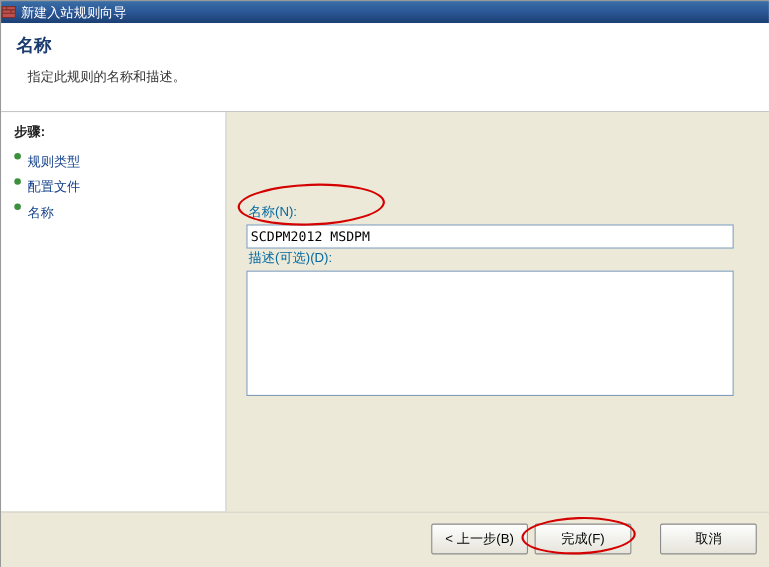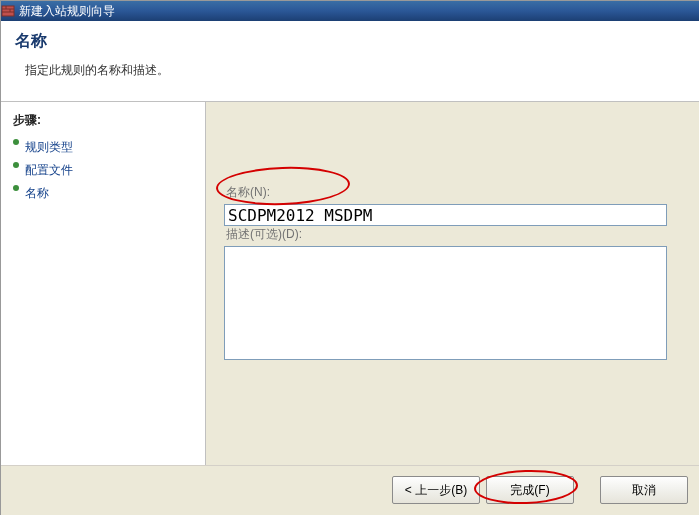--- a/index.html
+++ b/index.html
@@ -10,22 +10,22 @@
     .header-title{font-size:16px;font-weight:bold;color:#1a3b6e;margin:0 0 4px 0}
     .header-desc{font-size:12px;color:#333;margin:10px}
     .body{flex:1;display:flex;min-height:0}
     .sidebar{width:205px;background:#fff;padding:10px 12px 12px 12px;border-right:1px solid #c0c0c0;box-sizing:border-box}
     .steps-title{font-size:12px;font-weight:bold;color:#222;margin:0 0 10px 0}
     .step{display:flex;gap:6px;margin:6px 0;color:#15428b;cursor:default}
     .step-bullet{width:6px;height:6px;border-radius:50%;background:#3c8f3c;flex:0 0 auto}
     .step.current .step-label{font-weight:normal}
     .content{flex:1;background:#ece9d8;padding:12px 18px 8px 18px;display:flex;flex-direction:column;position:relative}
     .form-block{margin-top:70px}
-    .field-label{font-size:12px;color:#737373;margin:0 0 3px 2px}
-    .text-input{width:435px;height:18px;border:1px solid #7f9db9;background:#fff;font-family:"SimSun",monospace;font-size:16px;padding:1px 3px;box-sizing:content-box}
+    .field-label{font-size:12px;color:#0369a1;margin:0 0 3px 2px}
+    .text-input{width:435px;height:18px;border:1px solid #7f9db9;background:#fff;font-family:"SimSun",monospace;font-size:12px;padding:1px 3px;box-sizing:content-box}
     .textarea-input{width:435px;height:108px;border:1px solid #7f9db9;background:#fff;font-family:"SimSun",monospace;font-size:12px;padding:2px 3px;box-sizing:content-box;resize:none}
     .desc-block{}
     .footer{background:#ece9d8;padding:10px 12px 12px 12px;display:flex;justify-content:flex-end;gap:8px;border-top:1px solid #d4d0c8}
     .footer-inner{display:flex;gap:6px}
     .btn{min-width:88px;height:28px;border:1px solid #8b8b8b;background:linear-gradient(to bottom,#fefefe 0%,#f2f2ee 45%,#e6e4da 100%);font-size:12px;padding:0 8px;cursor:pointer;font-family:inherit;border-radius:2px}
     .gap{width:14px}
     
     .anno{position:absolute;border:2px solid #d40000;border-radius:50%;pointer-events:none}
     .anno1{left:10px;top:65px;width:130px;height:34px;transform:rotate(-2deg)}
     .footer-wrap{position:relative}

